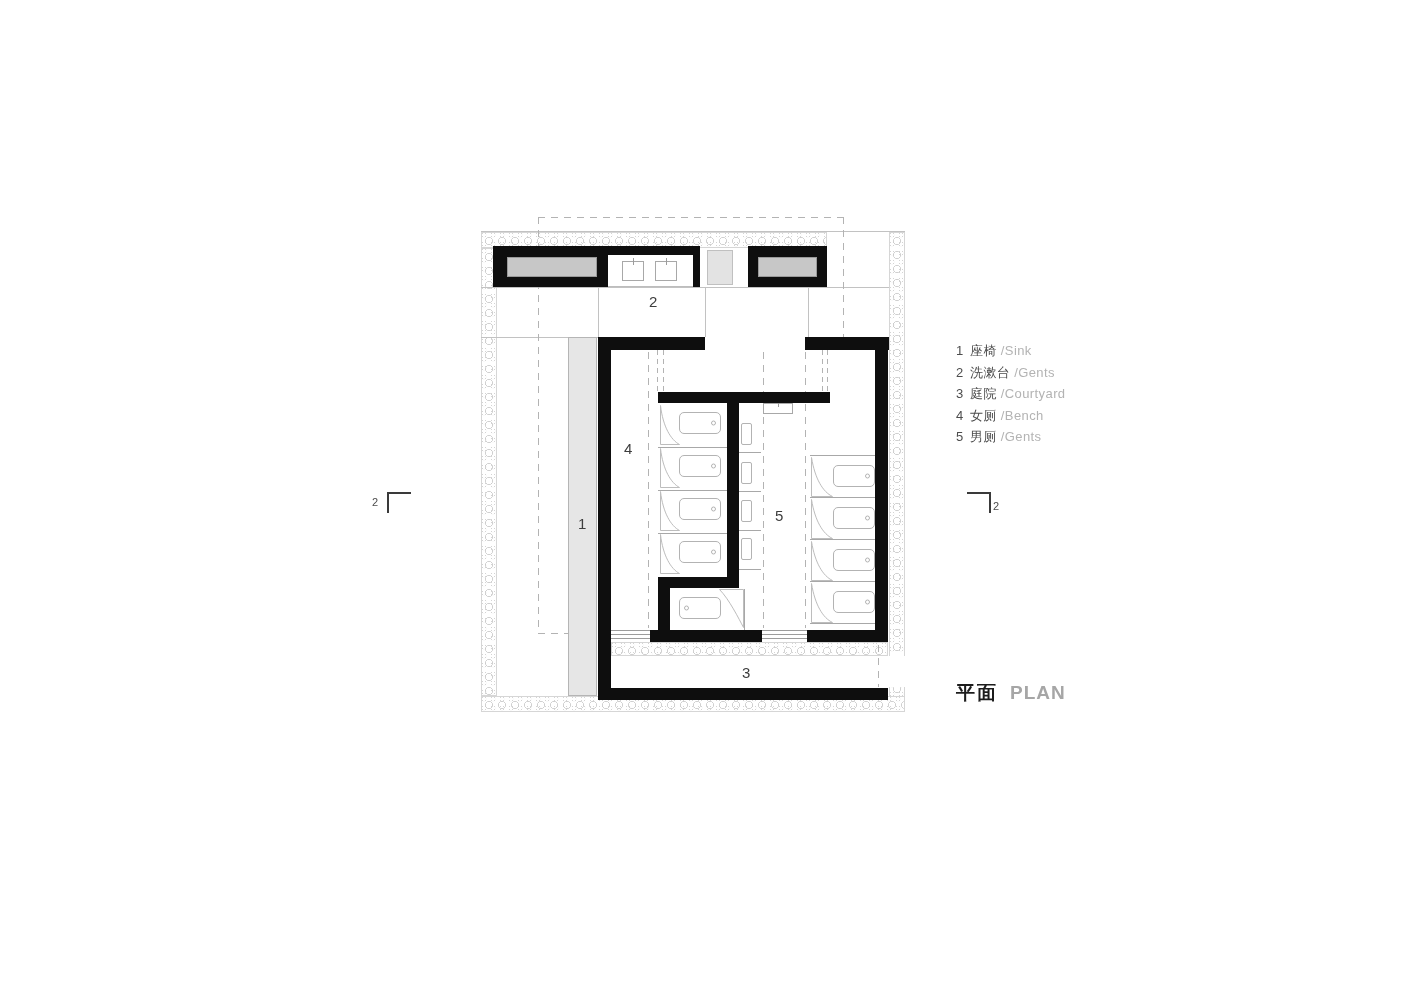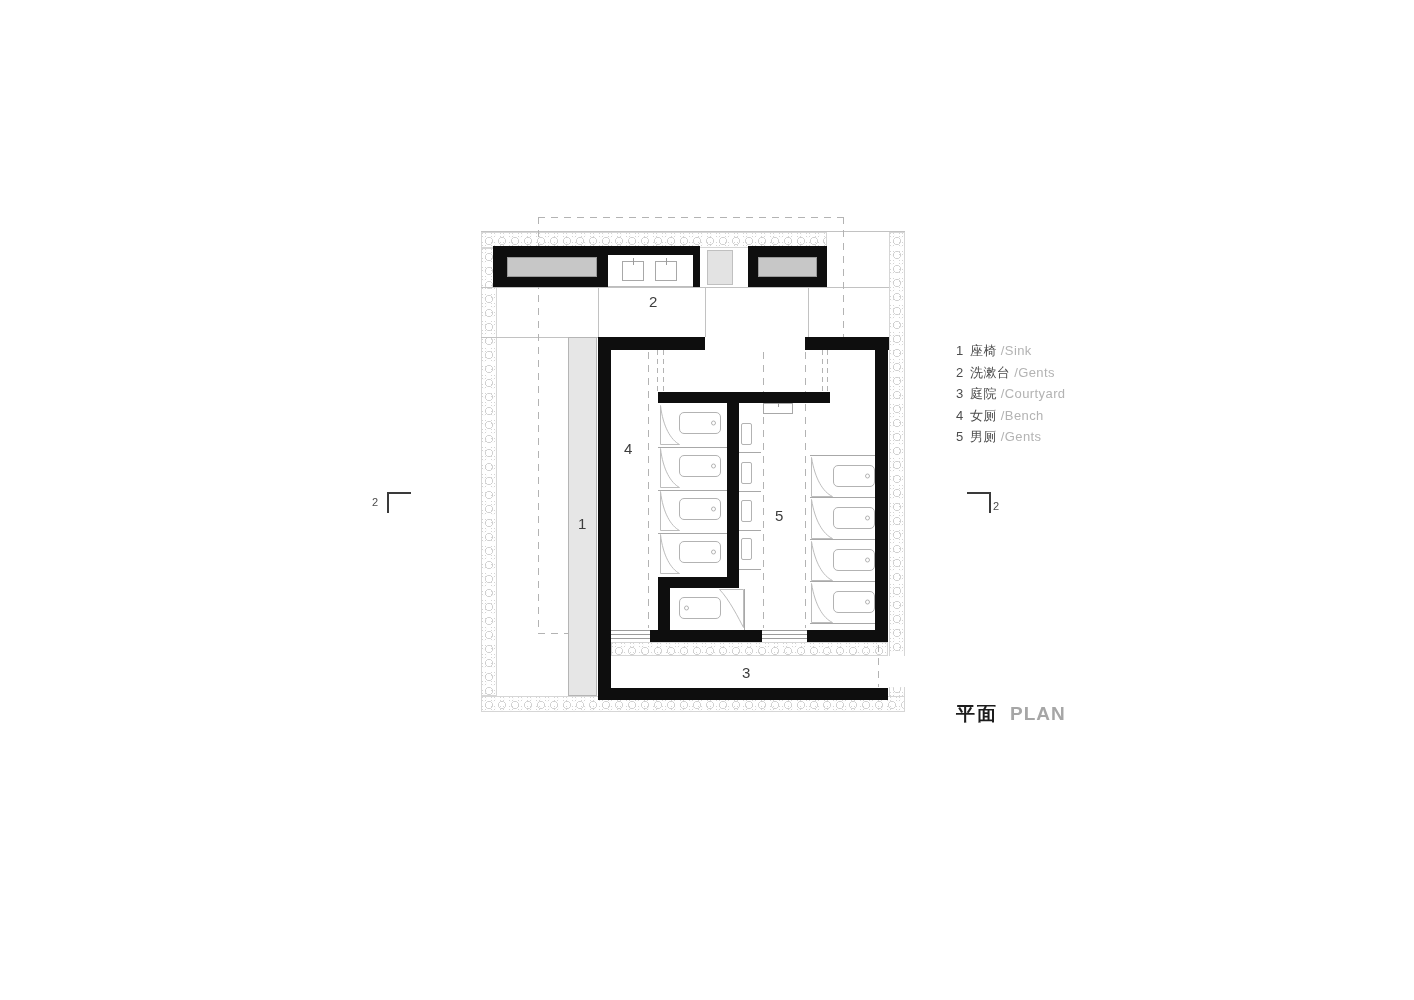--- a/index.html
+++ b/index.html
@@ -37,21 +37,21 @@
   .sinkbox::before{content:"";position:absolute;left:50%;top:-4px;width:1px;height:7px;background:#9c9c9c;}
   .alcove{background:#fff;border-bottom:1px solid #bdbdbd;box-sizing:border-box;}
   .swing{position:absolute;overflow:visible;}
   
   .room-label{color:#3d3d3d;font-size:15px;line-height:15px;}
   .legend{left:956px;top:342px;}
   .legend-row{display:flex;align-items:baseline;height:21.5px;font-size:13px;letter-spacing:.4px;}
   .lg-num{color:#4d4d4d;width:14px;}
   .lg-cn{color:#4d4d4d;margin-right:4px;}
   .lg-en{color:#b3b3b3;}
-  .title-row{left:956px;top:701px;display:flex;align-items:baseline;}
+  .title-row{left:956px;top:680px;display:flex;align-items:baseline;}
   .title-cn{font-size:19px;font-weight:bold;color:#1c1c1c;letter-spacing:2px;}
   .title-en{font-size:19px;font-weight:bold;color:#a6a6a6;margin-left:12px;letter-spacing:1px;}
   .sec-label{font-size:11px;color:#4d4d4d;}
   .sec-line{background:#3a3a3a;}
 </style>
 </head>
 <body>
 
 <div id="canvas">
 

